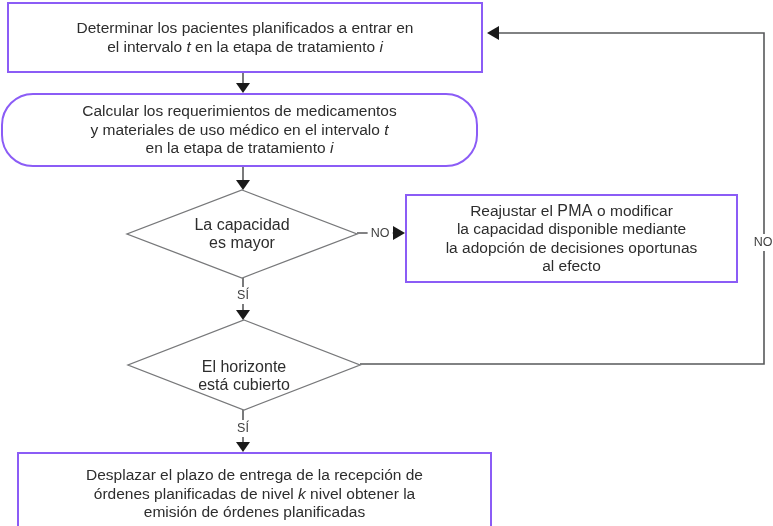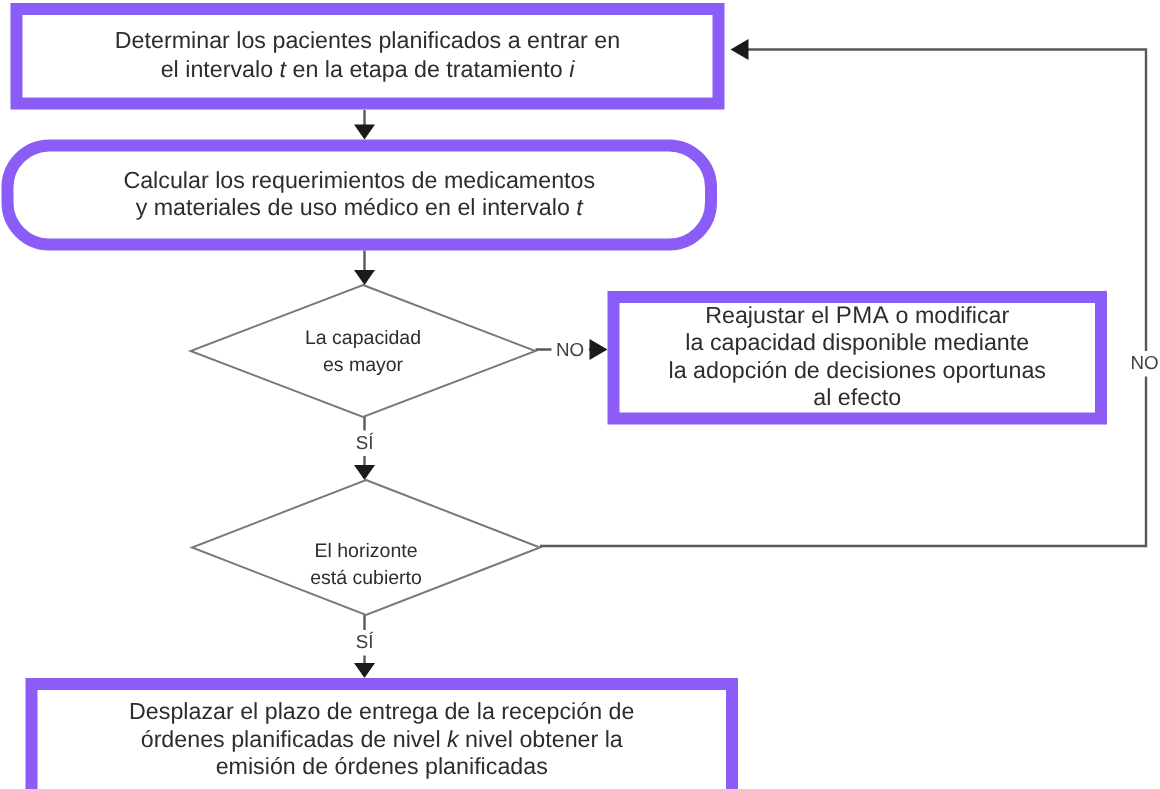--- a/index.html
+++ b/index.html
@@ -40,26 +40,26 @@
     display: flex;
     flex-direction: column;
     justify-content: center;
     align-items: center;
     text-align: center;
     color: #2d2d2d;
     font-size: 15.5px;
     line-height: 18.5px;
   }
   .proc {
-    border: 8px solid #8b5cf6;
+    border: 2px solid #8b5cf6;
     background: #ffffff;
   }
   .decision-text {
     background: transparent;
-    font-size: 13px;
+    font-size: 16px;
   }
   .ln { white-space: nowrap; }
   .it { font-style: italic; }
   .sc { font-size: 16px; letter-spacing: 0.3px; }
   .edge-label {
     position: absolute;
     transform: translateX(-50%);
     background: #ffffff;
     color: #404040;
     font-size: 12.5px;
@@ -94,20 +94,21 @@
   </svg>
 
   <div class="node proc" style="left:7px; top:2px; width:476px; height:71px;">
       <div class="ln"><span>Determinar los pacientes planificados a entrar en</span></div>
       <div class="ln"><span>el intervalo </span><span class="it">t</span><span> en la etapa de tratamiento </span><span class="it">i</span></div>
     </div>
 
   <div class="node proc" style="left:1px; top:93px; width:477px; height:74px;border-radius:32px;">
       <div class="ln"><span>Calcular los requerimientos de medicamentos</span></div>
       <div class="ln"><span>y materiales de uso médico en el intervalo </span><span class="it">t</span></div>
+      <div class="ln"><span>en la etapa de tratamiento </span><span class="it">i</span></div>
     </div>
 
   <div class="node proc" style="left:405px; top:194px; width:333px; height:89px;">
       <div class="ln"><span>Reajustar el </span><span class="sc">PMA</span><span> o modificar</span></div>
       <div class="ln"><span>la capacidad disponible mediante</span></div>
       <div class="ln"><span>la adopción de decisiones oportunas</span></div>
       <div class="ln"><span>al efecto</span></div>
     </div>
 
   <div class="node proc" style="left:17px; top:452px; width:475px; height:84px;">

